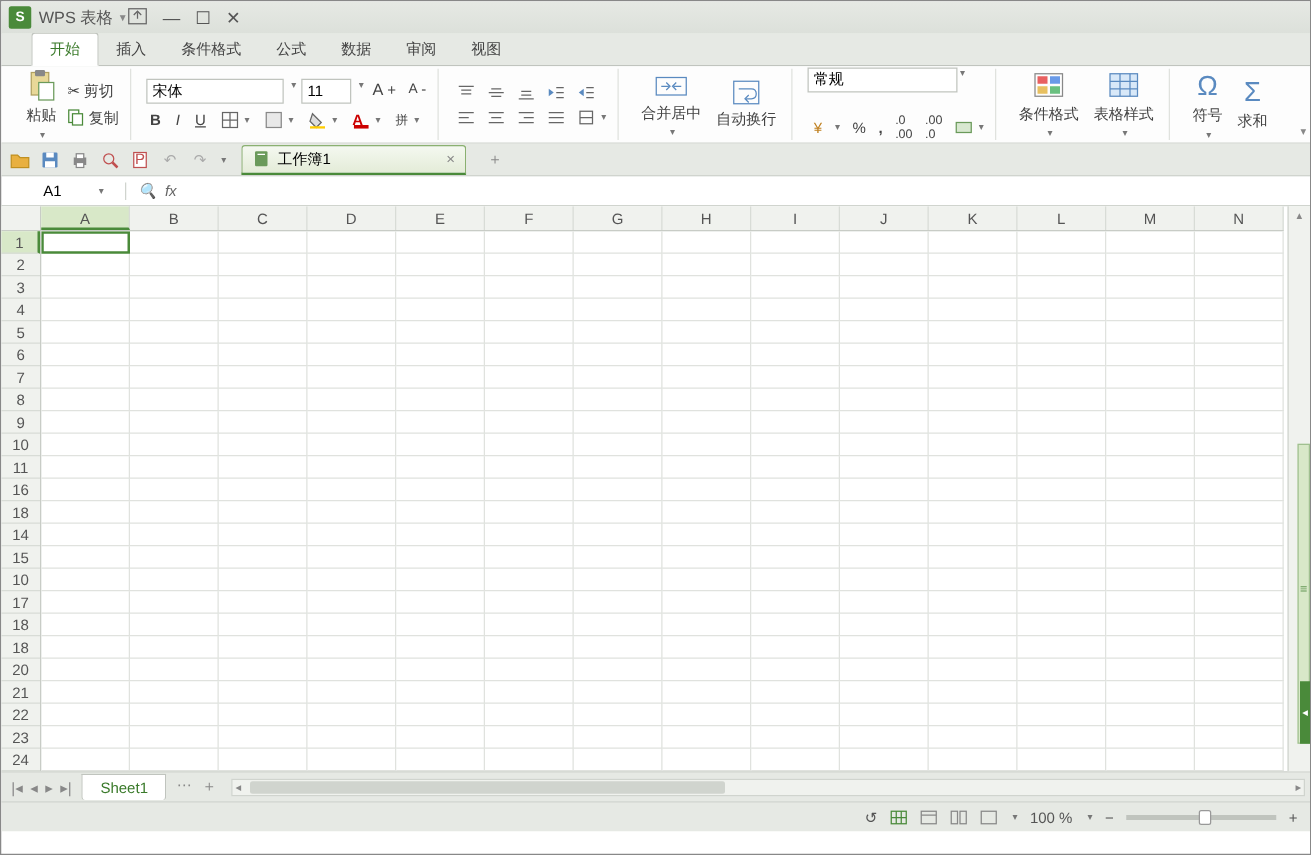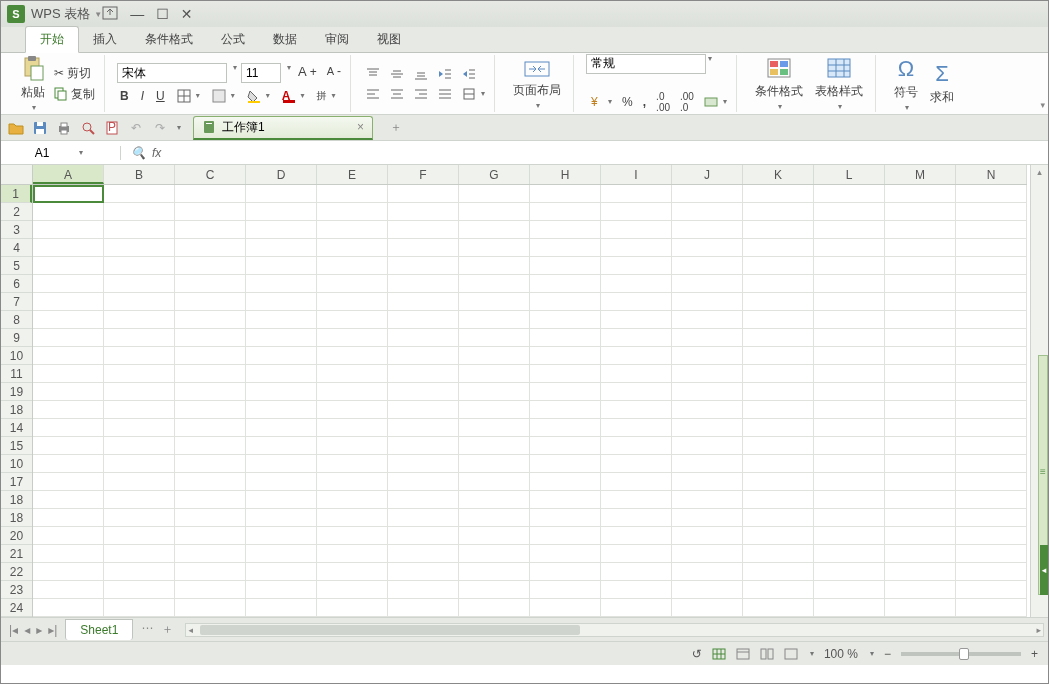--- a/index.html
+++ b/index.html
@@ -21,21 +21,21 @@
 .bigbtn { display:flex; flex-direction:column; align-items:center; gap:2px; padding:2px 6px; cursor:pointer; color:#444; }
 .bigbtn.sel { background:#d8e8d0; border-radius:3px; }
 .icon { display:inline-flex; align-items:center; justify-content:center; }
 .drop { font-size:8px; color:#777; margin-left:2px; }
 select,input.combo { border:1px solid #c0c4be; height:20px; background:#fff; padding:0 4px; font-size:12px; }
 .quickbar { height:26px; background:#e6e9e4; display:flex; align-items:center; padding:0 6px; gap:6px; border-bottom:1px solid #d0d4ce; }
 .qicon { width:18px; height:18px; display:inline-flex; align-items:center; justify-content:center; cursor:pointer; }
 .doc-tab { display:flex; align-items:center; background:linear-gradient(#f4f8f0,#e4ecd8); border:1px solid #8ab070; border-bottom:2px solid #4a8a3a; padding:2px 8px; gap:6px; margin-left:6px; border-radius:3px 3px 0 0; min-width:180px;justify-content:flex-end; }
 .doc-tab .close { margin-left:auto; color:#888; cursor:pointer; }
 .formula-row { height:24px; display:flex; align-items:center; border-bottom:1px solid #d0d4ce; }
-.namebox { width:120px; border-right:1px solid #d0d4ce; display:flex; align-items:center; padding:0 6px; }
+.namebox { width:100px; border-right:1px solid #d0d4ce; display:flex; align-items:center; padding:0 6px; }
 .namebox input { border:none; width:70px; text-align:center; outline:none; }
 .fx { padding:0 10px; color:#666; font-style:italic; display:flex; gap:6px; align-items:center; }
 .grid-area { position:relative; height:452px; display:flex; }
 .rowhdrs { width:32px; background:#f0f2ee; border-right:1px solid #c8ccc6; }
 .colhdrs { height:20px; background:#f0f2ee; display:flex; border-bottom:1px solid #c8ccc6; }
 .corner { width:32px; height:20px; background:#f0f2ee; border-right:1px solid #c8ccc6; border-bottom:1px solid #c8ccc6; }
 .colh { width:71px; text-align:center; line-height:20px; border-right:1px solid #d8dcd6; color:#555; }
 .colh.sel { background:#d8e8c8; border-bottom:2px solid #4a8a3a; }
 .rowh { height:18px; text-align:center; line-height:18px; border-bottom:1px solid #d8dcd6; color:#555; }
 .rowh.sel { background:#d8e8c8; border-right:2px solid #4a8a3a; }
@@ -257,22 +257,31 @@
 
   <div class="rgroup">
     <div class="bigbtn">
       <span class="icon">
           <svg width="28" height="22">
             <rect x="2" y="4" width="24" height="14" fill="none" stroke="#5a8ac0"></rect>
             <path d="M6 11 L12 11 M10 8 L13 11 L10 14" fill="none" stroke="#5a8ac0"></path>
             <path d="M22 11 L16 11 M18 8 L15 11 L18 14" fill="none" stroke="#5a8ac0"></path>
           </svg>
         </span>
-      <span>页面布局</span>
+      <span>合并居中</span>
         <span class="drop">▾</span>
+    </div>
+    <div class="bigbtn">
+      <span class="icon">
+          <svg width="28" height="22">
+            <rect x="4" y="2" width="20" height="18" fill="none" stroke="#5a8ac0"></rect>
+            <path d="M8 8 L18 8 Q22 8 22 12 Q22 16 18 16 L14 16 M16 13 L13 16 L16 19" fill="none" stroke="#5a8ac0"></path>
+          </svg>
+        </span>
+      <span>自动换行</span>
     </div>
   </div>
 
   <div class="rgroup">
     <div class="rcol" style="gap:16px">
       <div style="display:flex">
           <input class="combo" style="width: 120px;" value="常规">
           <span class="drop">▾</span>
         </div>
       <div style="display:flex;gap:4px">
@@ -433,21 +442,21 @@
           <div class="rowh">2</div>
           <div class="rowh">3</div>
           <div class="rowh">4</div>
           <div class="rowh">5</div>
           <div class="rowh">6</div>
           <div class="rowh">7</div>
           <div class="rowh">8</div>
           <div class="rowh">9</div>
           <div class="rowh">10</div>
           <div class="rowh">11</div>
-          <div class="rowh">19</div>
+          <div class="rowh">16</div>
           <div class="rowh">18</div>
           <div class="rowh">14</div>
           <div class="rowh">15</div>
           <div class="rowh">10</div>
           <div class="rowh">17</div>
           <div class="rowh">18</div>
           <div class="rowh">18</div>
           <div class="rowh">20</div>
           <div class="rowh">21</div>
           <div class="rowh">22</div>

